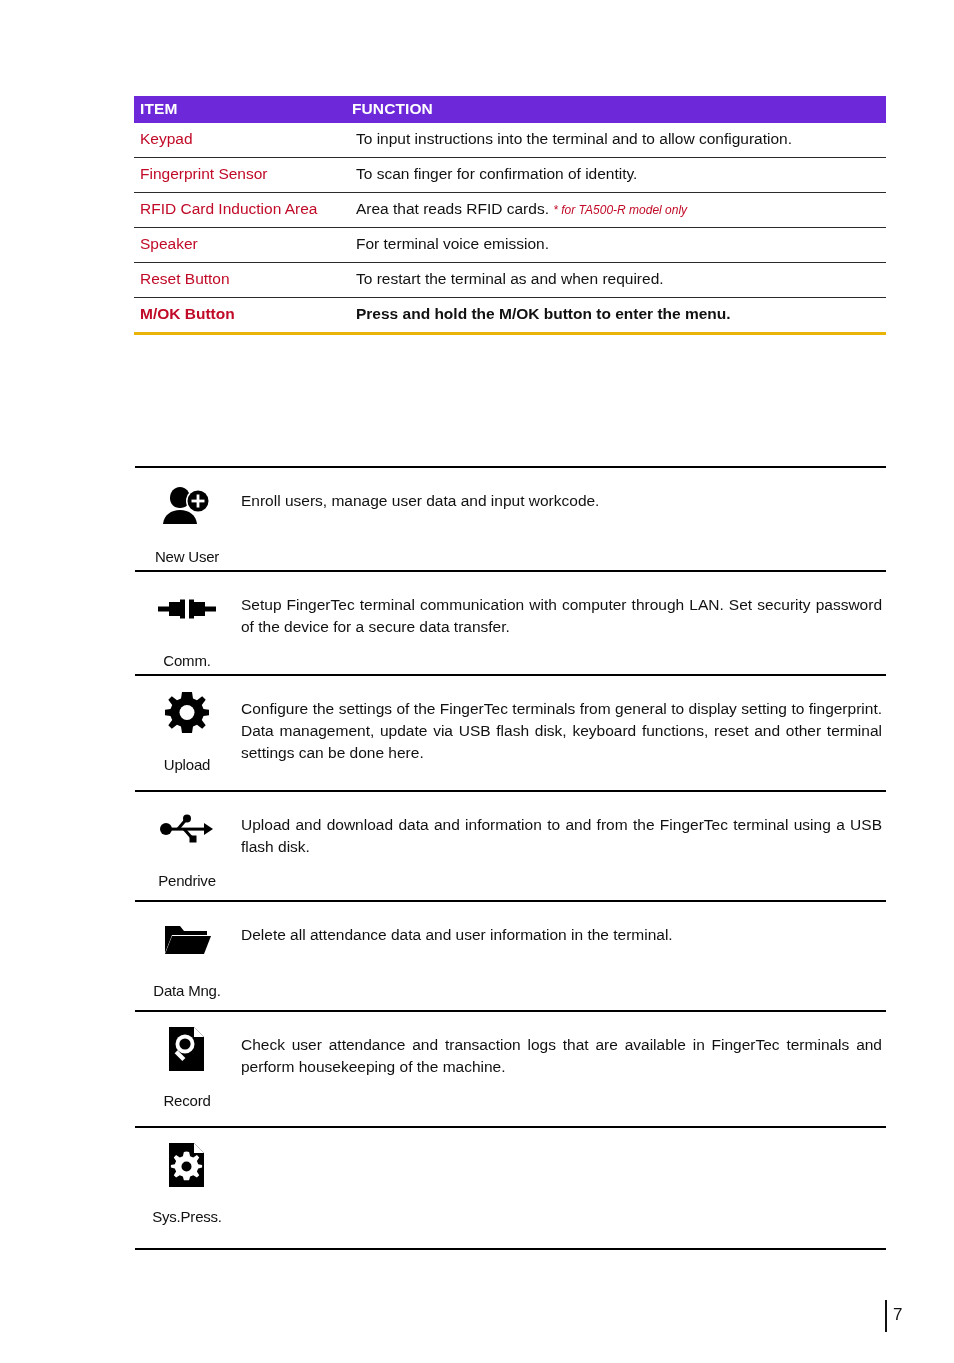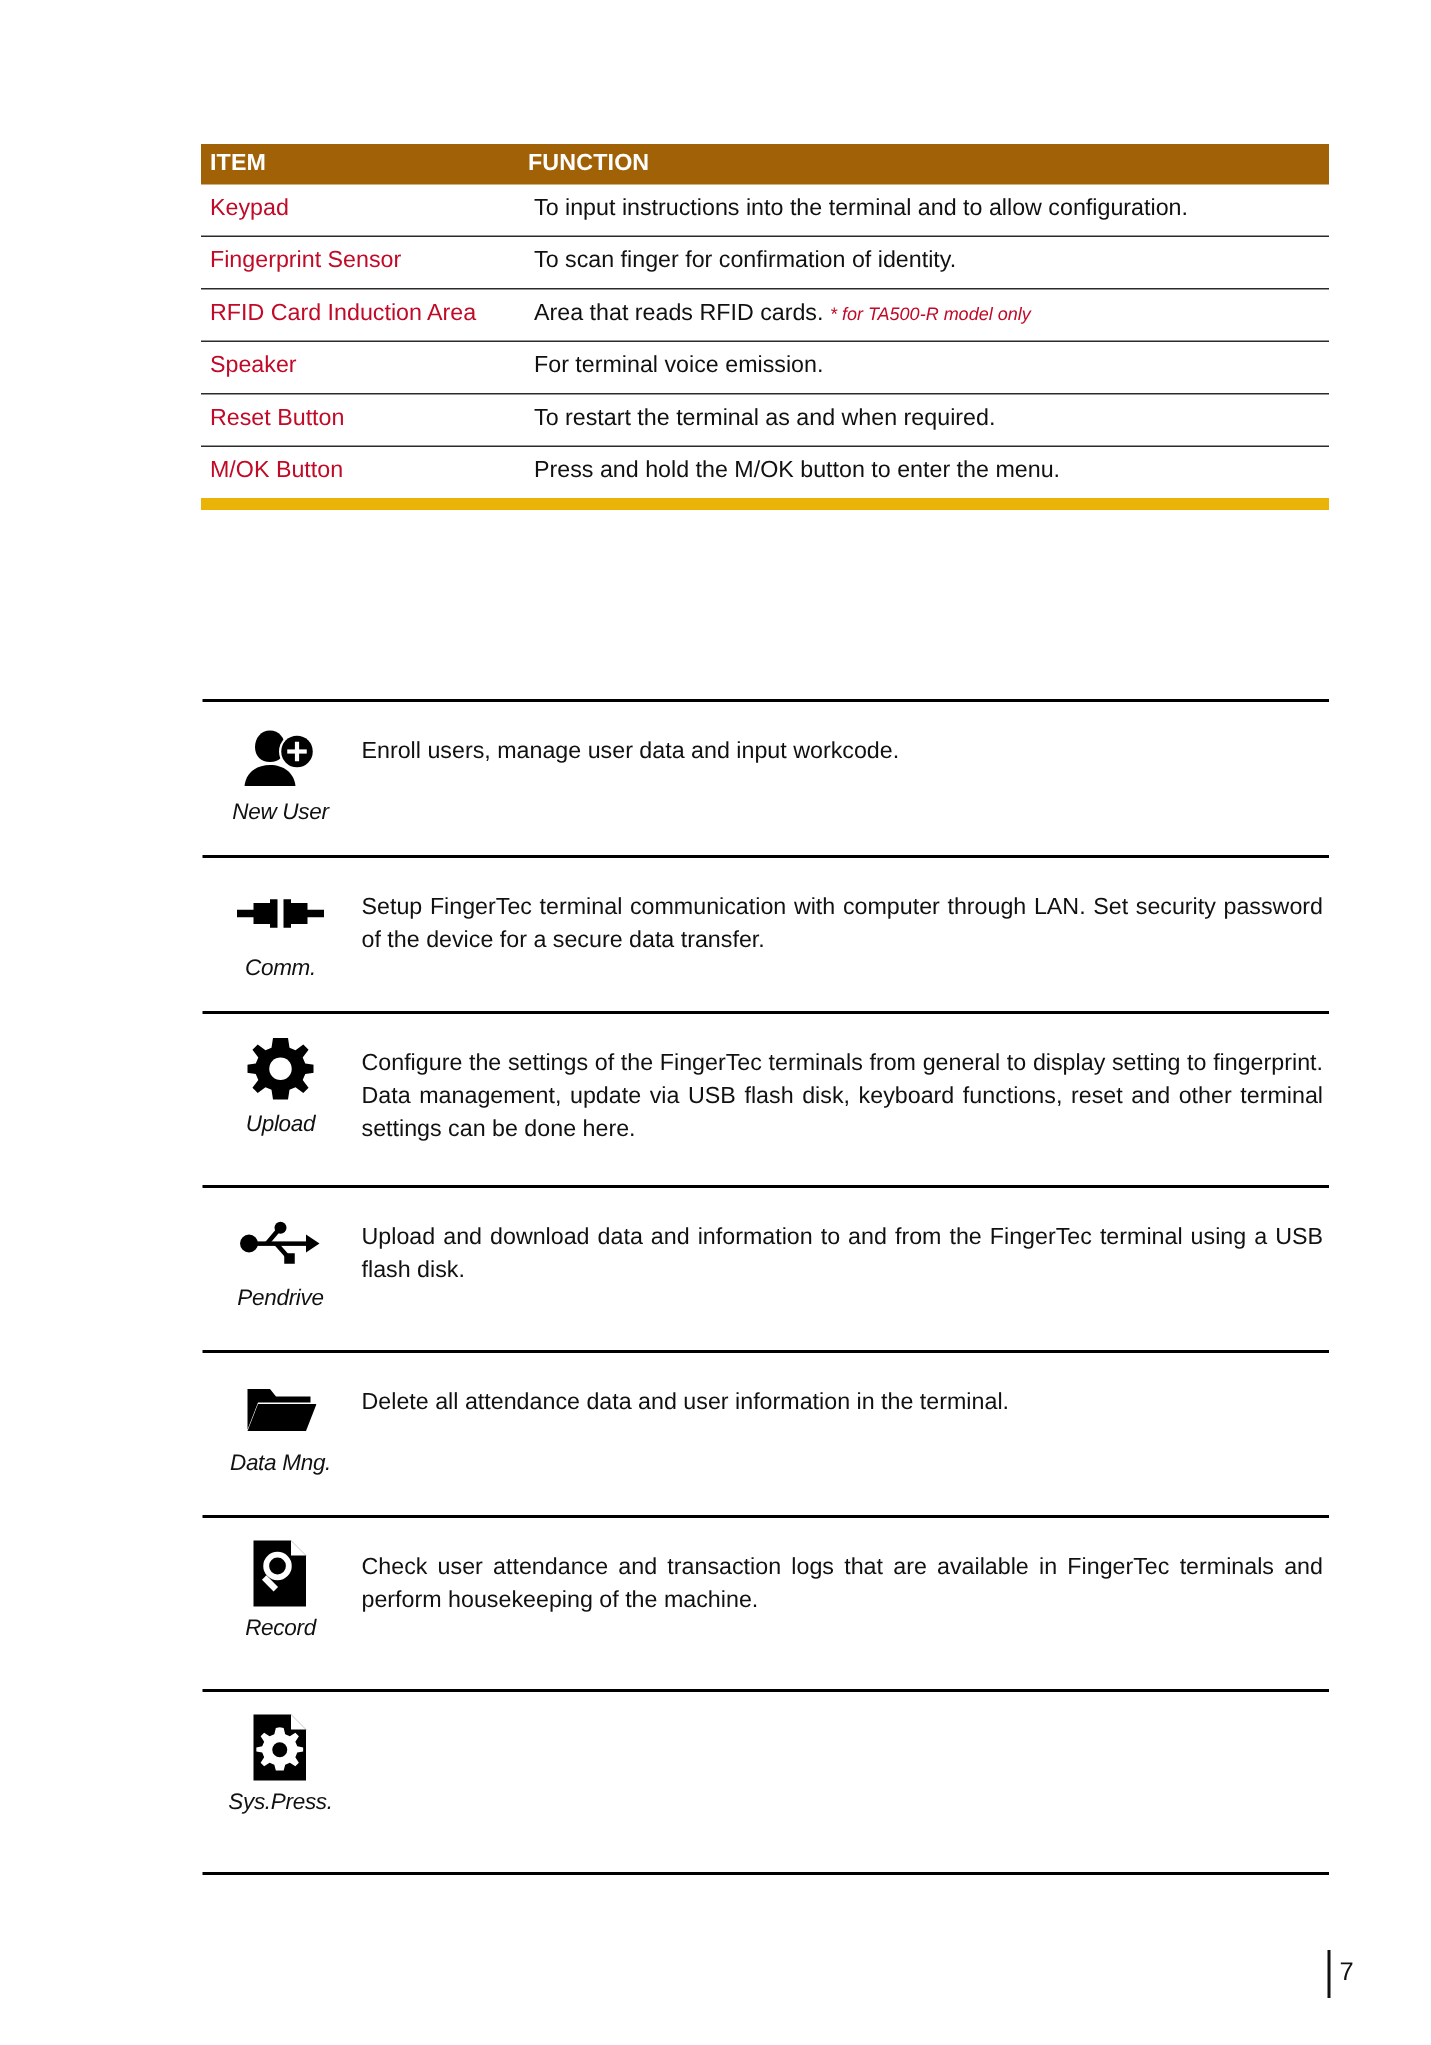--- a/index.html
+++ b/index.html
@@ -25,21 +25,21 @@
 
   
   .spec-table {
     position: absolute;
     left: 134px;
     top: 96px;
     width: 752px;
     border-collapse: collapse;
   }
   .spec-table thead th {
-    background: #a16207;
+    background: #6d28d9;
     color: #ffffff;
     font-size: 15.5px;
     font-weight: bold;
     text-align: left;
     padding: 4px 0 5px 6px;
     letter-spacing: 0.1px;
   }
   .spec-table thead th.col-item { width: 206px; }
 
   .spec-table tbody td {
@@ -58,21 +58,22 @@
   .spec-table tbody td.func {
     color: #111111;
     padding-left: 10px;
     padding-right: 6px;
   }
   .spec-table tbody tr.justify td.func {
     text-align: justify;
     text-align-last: left;
   }
   .spec-table tbody tr:last-child td {
-    border-bottom: 8px solid #eab308;
+    border-bottom: 3px solid #eab308;
+    font-weight: bold;
   }
   .footnote {
     color: #C10A27;
     font-style: italic;
     font-size: 12px;
   }
 
   
   .section-title {
     position: absolute;
@@ -114,26 +115,25 @@
     padding-top: 14px;
     padding-bottom: 6px;
   }
   .menu-icon {
     height: 46px;
     display: flex;
     align-items: center;
     justify-content: center;
   }
   .menu-label {
-    margin-top: 5px;
+    margin-top: 20px;
     font-size: 15px;
     color: #111111;
     letter-spacing: -0.2px;
     white-space: nowrap;
-    font-style: italic;
   }
   .menu-desc {
     flex: 1;
     font-size: 15.5px;
     line-height: 1.42;
     color: #111111;
     padding: 22px 4px 10px 2px;
     text-align: justify;
     text-align-last: left;
   }

